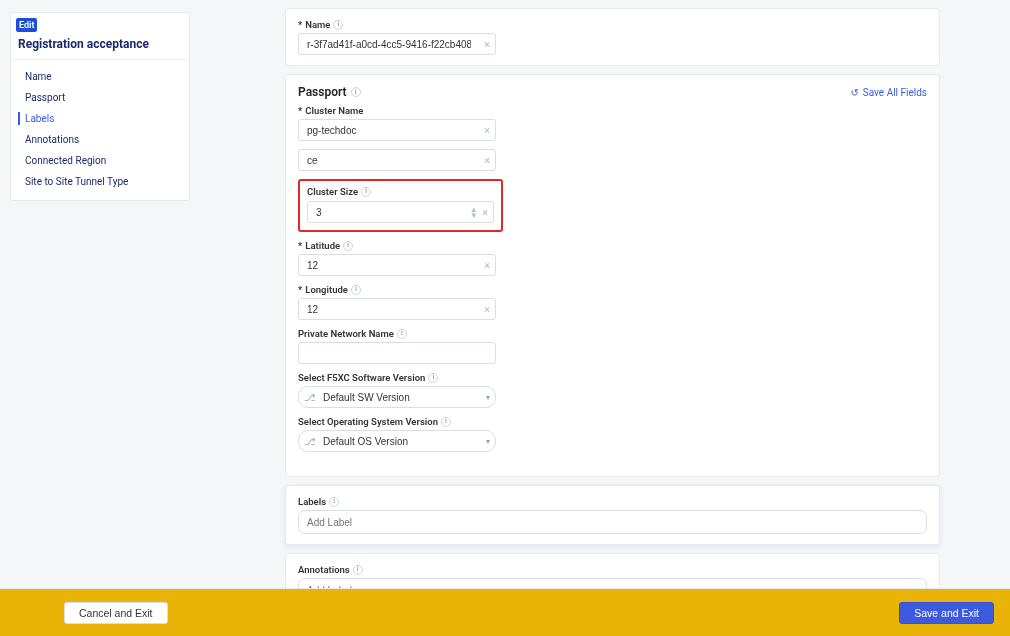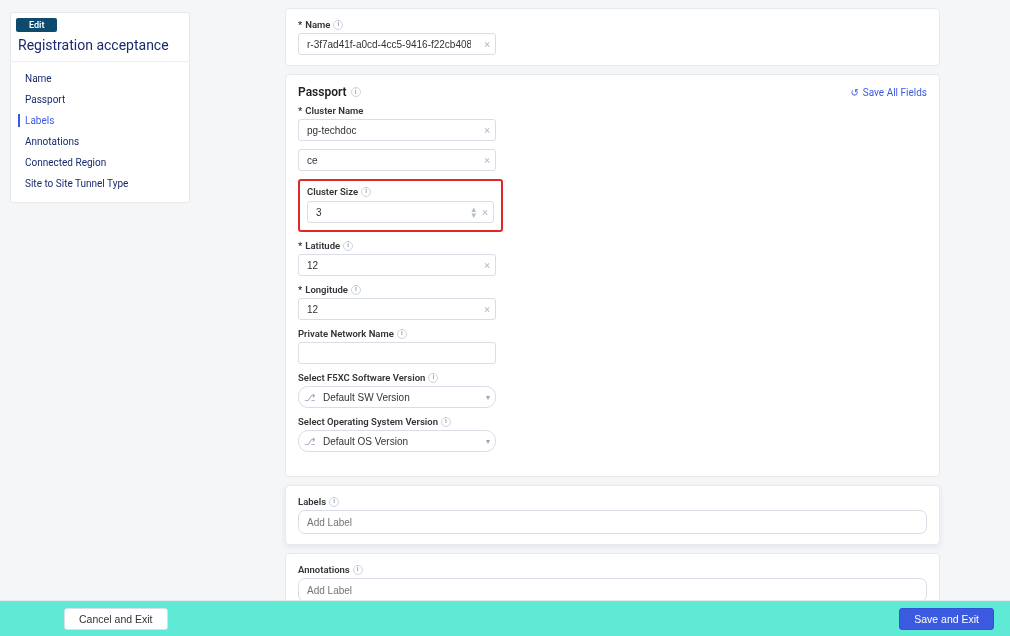--- a/index.html
+++ b/index.html
@@ -19,31 +19,31 @@
       left: 10px;
       top: 12px;
       width: 180px;
       background: #fff;
       border: 1px solid #e8e9ec;
       border-radius: 3px;
       overflow: hidden;
     }
     .edit-badge {
       display: inline-block;
-      background: #0c4a6e;
+      background: #1d4ed8;
       color: #fff;
       font-size: 9px;
       font-weight: 600;
-      padding: 2px 13px;
+      padding: 2px 3px;
       border-radius: 2px;
       margin: 5px 5px 3px 5px;
     }
     .sidebar-title {
-      font-weight: 400;
-      font-size: 14px;
+      font-weight: 700;
+      font-size: 12px;
       color: #1a2b6d;
       padding: 2px 7px 8px 7px;
       border-bottom: 1px solid #eceef2;
     }
     .sidebar-nav { padding: 6px 0 8px 0; }
     .nav-item {
       font-size: 10px;
       color: #1a2b6d;
       padding: 5px 10px 5px 14px;
       cursor: pointer;
@@ -198,22 +198,22 @@
       border-radius: 7px;
       padding: 0 8px;
       font-size: 10px;
       color: #3c5ae0;
       background: #fff;
     }
     
     .footer {
       position: absolute;
       left: 0; right: 0; bottom: 0;
-      height: 36px;
-      background: #5eead4;
+      height: 48px;
+      background: #eab308;
       border-top: 1px solid #e8e9ec;
       display: flex;
       align-items: center;
       justify-content: space-between;
       padding: 0 16px 0 64px;
     }
     .btn {
       height: 22px;
       padding: 0 14px;
       border-radius: 3px;

